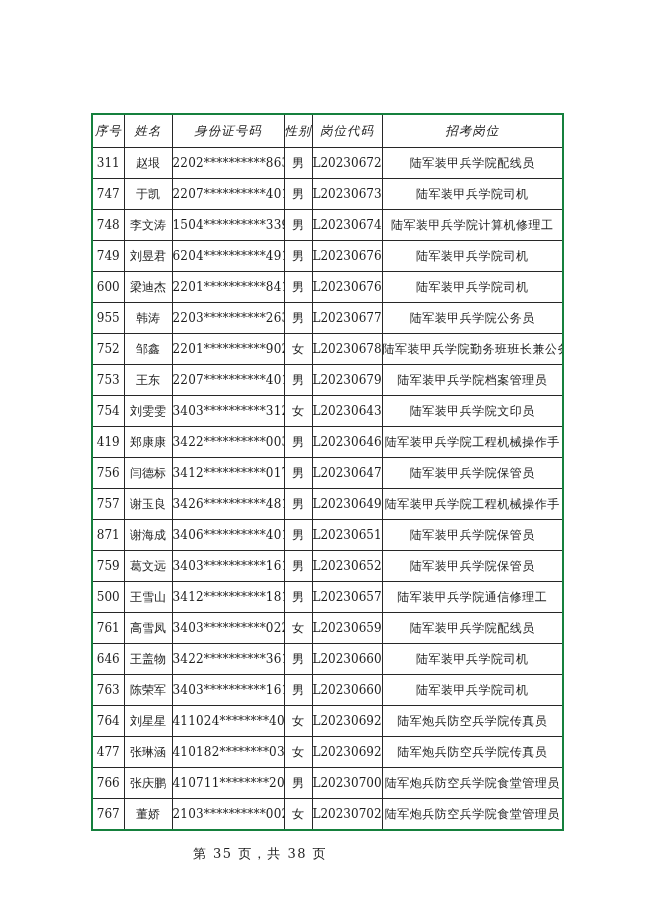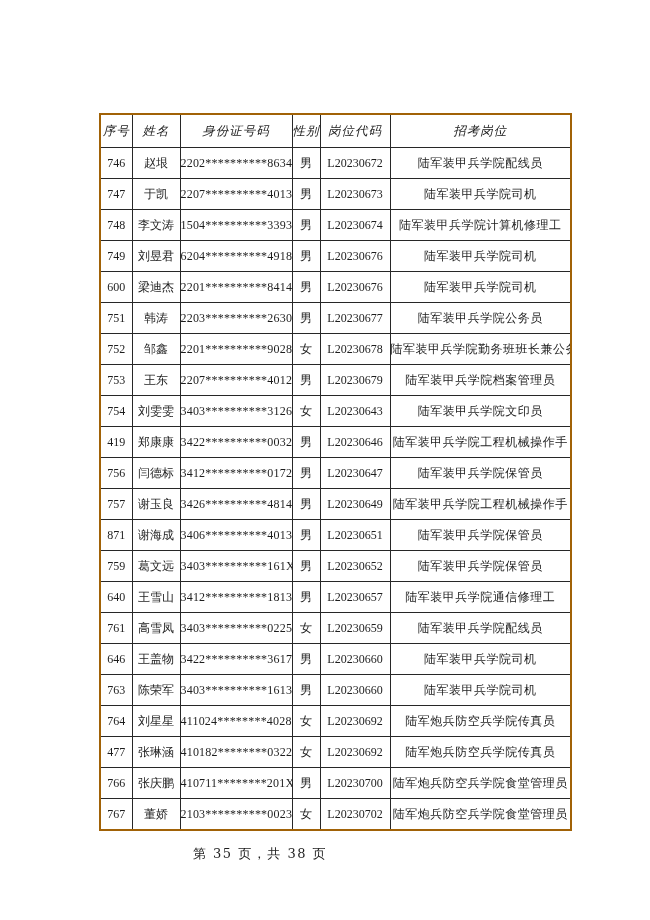--- a/index.html
+++ b/index.html
@@ -7,27 +7,26 @@
     position: relative;
     width: 650px;
     height: 920px;
     background: #ffffff;
     font-family: "DejaVu Serif", serif;
     color: #1d1d1d;
     overflow: hidden;
   }
   table.roster {
     position: absolute;
-    left: 99px;
+    left: 91px;
     top: 113px;
     width: 471px;
     border-collapse: collapse;
     table-layout: fixed;
-    border: 2px solid #a16207;
-    font-family: Liberation Serif, serif;
+    border: 2px solid #15803d;
   }
   table.roster th, table.roster td {
     border: 1px solid #272727;
     font-size: 12px;
     font-weight: normal;
     text-align: center;
     vertical-align: middle;
     overflow: hidden;
     white-space: nowrap;
     padding: 0;
@@ -74,21 +73,21 @@
         <th>序号</th>
         <th>姓名</th>
         <th>身份证号码</th>
         <th>性别</th>
         <th>岗位代码</th>
         <th>招考岗位</th>
       </tr>
     </thead>
     <tbody id="roster-body">
         <tr>
-          <td class="c-num">746</td>
+          <td class="c-num">311</td>
           <td class="c-name">赵垠</td>
           <td class="c-id">2202**********8634</td>
           <td class="c-sex">男</td>
           <td class="c-code">L20230672</td>
           <td class="c-post">陆军装甲兵学院配线员</td>
         </tr>
         <tr>
           <td class="c-num">747</td>
           <td class="c-name">于凯</td>
           <td class="c-id">2207**********4013</td>
@@ -114,21 +113,21 @@
         </tr>
         <tr>
           <td class="c-num">600</td>
           <td class="c-name">梁迪杰</td>
           <td class="c-id">2201**********8414</td>
           <td class="c-sex">男</td>
           <td class="c-code">L20230676</td>
           <td class="c-post">陆军装甲兵学院司机</td>
         </tr>
         <tr>
-          <td class="c-num">751</td>
+          <td class="c-num">955</td>
           <td class="c-name">韩涛</td>
           <td class="c-id">2203**********2630</td>
           <td class="c-sex">男</td>
           <td class="c-code">L20230677</td>
           <td class="c-post">陆军装甲兵学院公务员</td>
         </tr>
         <tr>
           <td class="c-num">752</td>
           <td class="c-name">邹鑫</td>
           <td class="c-id">2201**********9028</td>
@@ -186,21 +185,21 @@
         </tr>
         <tr>
           <td class="c-num">759</td>
           <td class="c-name">葛文远</td>
           <td class="c-id">3403**********161X</td>
           <td class="c-sex">男</td>
           <td class="c-code">L20230652</td>
           <td class="c-post">陆军装甲兵学院保管员</td>
         </tr>
         <tr>
-          <td class="c-num">640</td>
+          <td class="c-num">500</td>
           <td class="c-name">王雪山</td>
           <td class="c-id">3412**********1813</td>
           <td class="c-sex">男</td>
           <td class="c-code">L20230657</td>
           <td class="c-post">陆军装甲兵学院通信修理工</td>
         </tr>
         <tr>
           <td class="c-num">761</td>
           <td class="c-name">高雪凤</td>
           <td class="c-id">3403**********0225</td>

